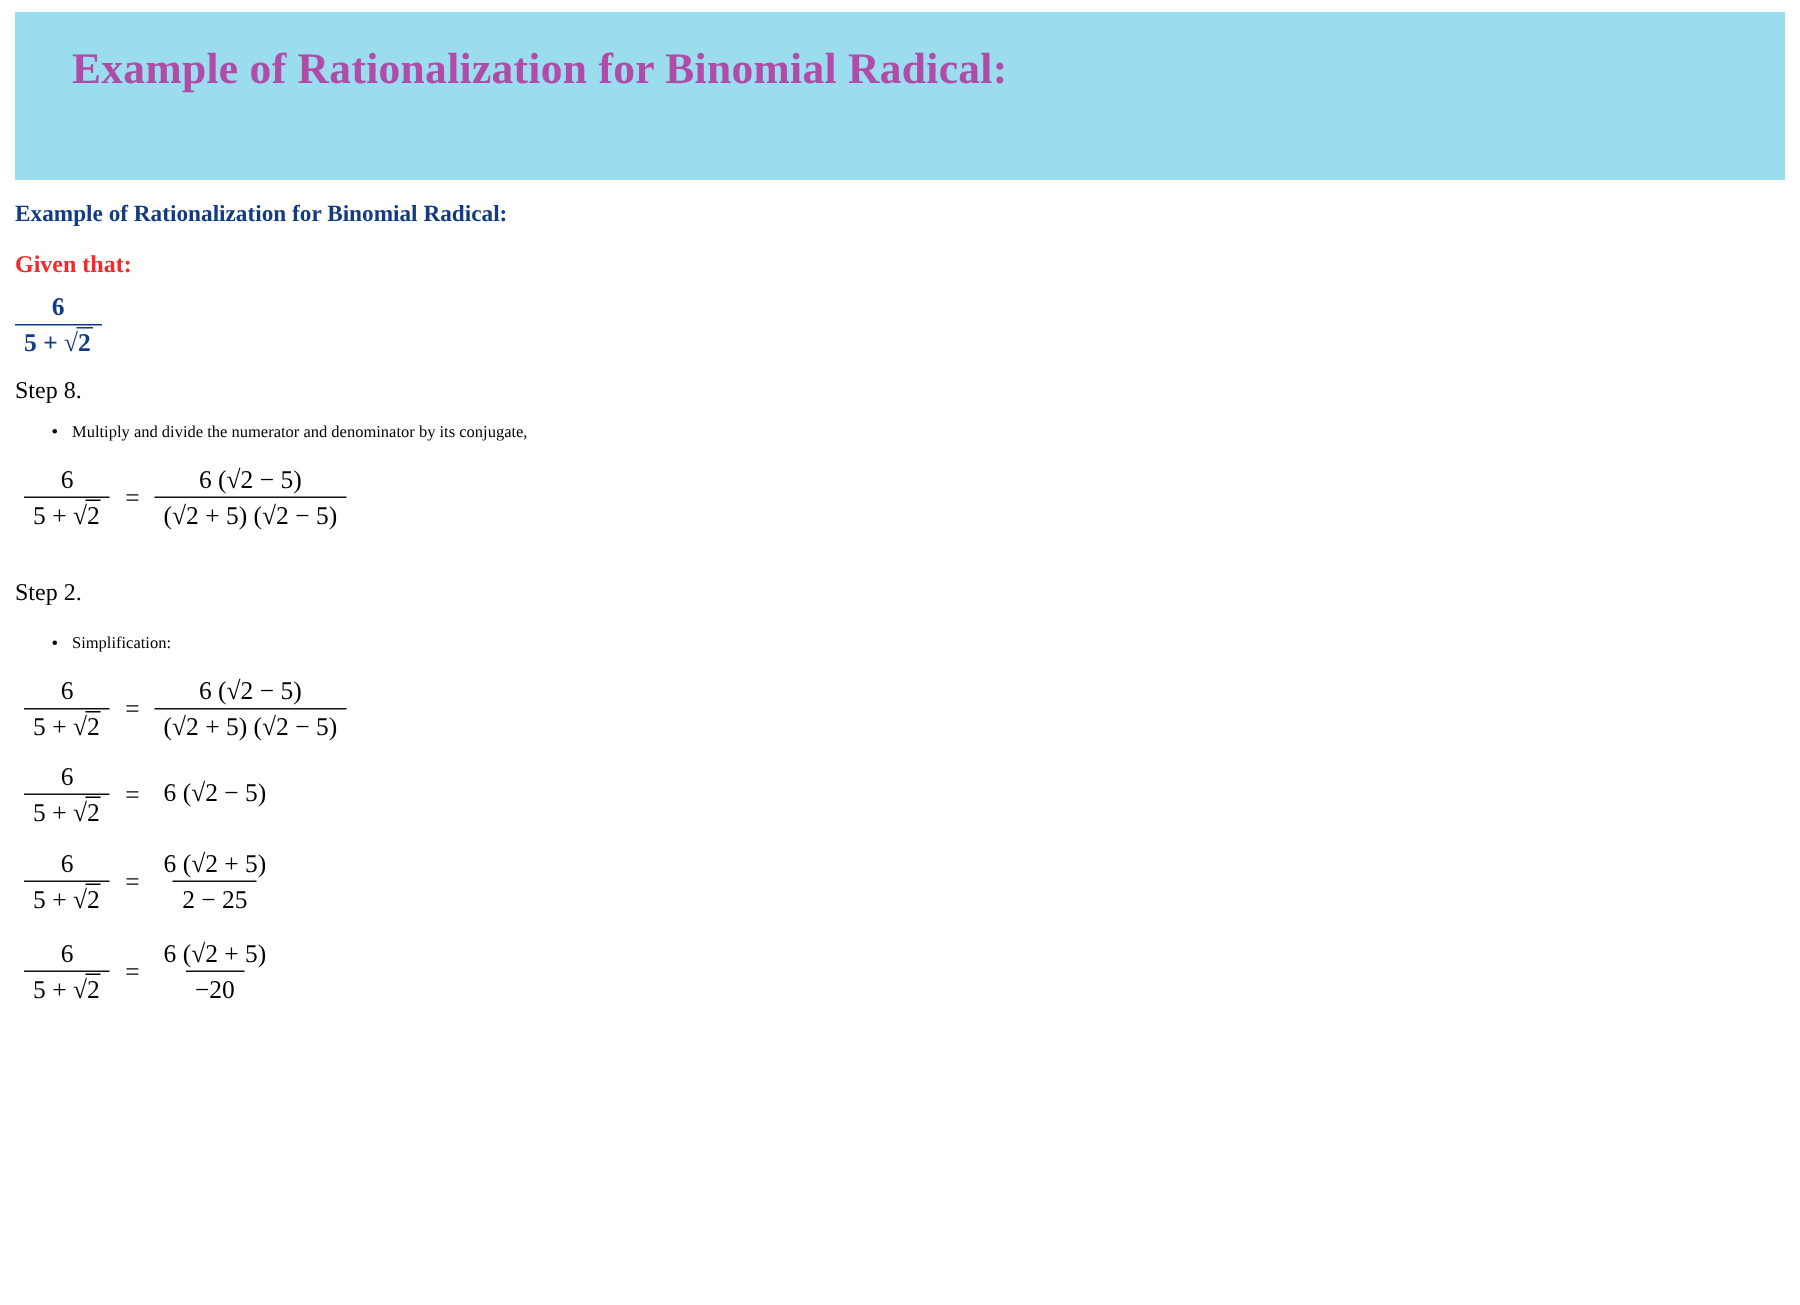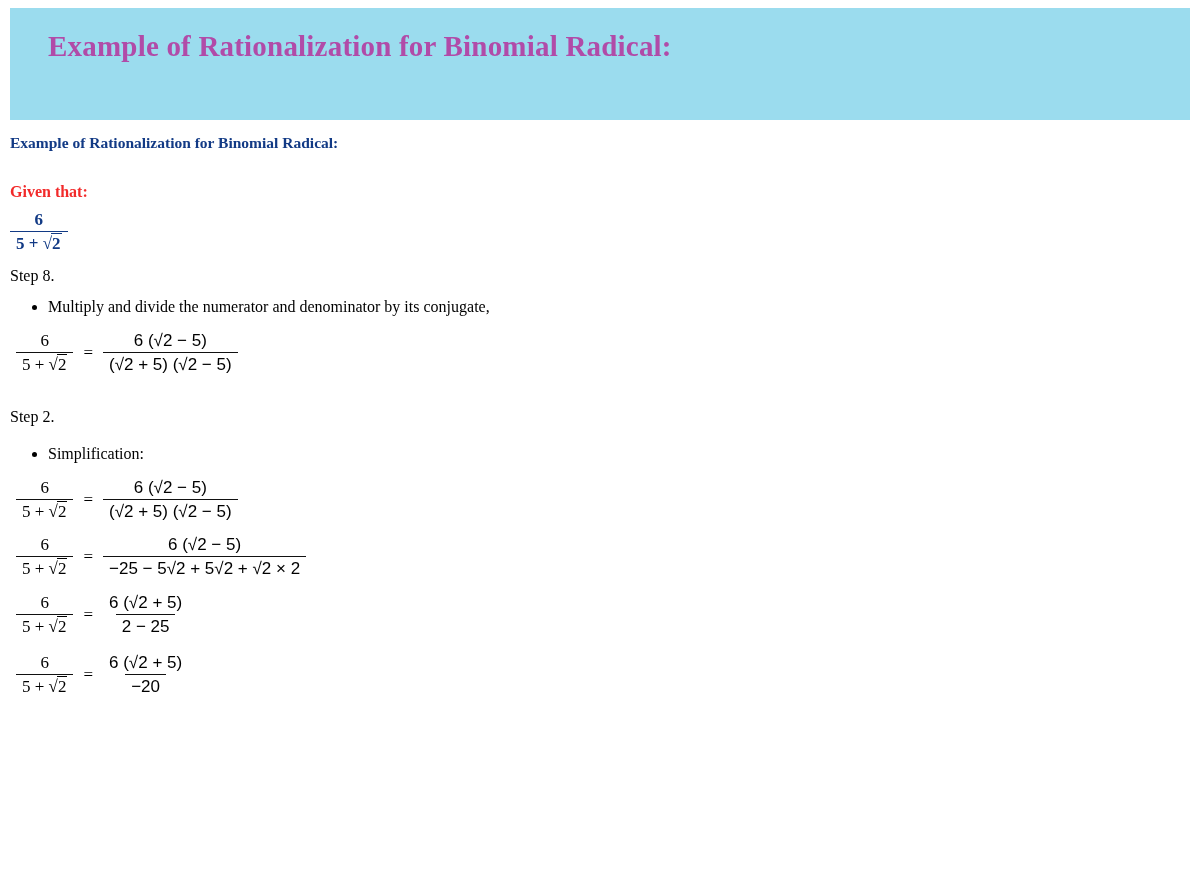--- a/index.html
+++ b/index.html
@@ -49,35 +49,35 @@
     font-size: 15.5px;
     color: #123a85;
     margin: 0 0 0 0;
     padding-top: 2px;
   }
 
   .given {
     font-weight: bold;
     font-size: 16px;
     color: #f22a2a;
-    margin-top: 31px;
+    margin-top: 16px;
   }
 
   .plain {
     font-size: 16px;
     color: #000;
     margin-top: 14px;
   }
 
   ul.bullets {
     margin: 12px 0 0 0;
     padding-left: 38px;
   }
   ul.bullets li {
-    font-size: 16px;
+    font-size: 11px;
     line-height: 1.2;
   }
 
   
   .eq-row {
     display: flex;
     align-items: center;
     margin-top: 14px;
   }
   .frac {
@@ -108,21 +108,21 @@
     font-size: 17px;
   }
   .frac.blue .den { border-top-color: #123a85; border-top-width: 1.8px; }
 
   .frac.reg {
     font-size: 17px;
     color: #000;
   }
 
   .mathsans {
-    font-family: Liberation Sans, sans-serif;
+    font-family: Liberation Serif, serif;
     font-size: 16px;
     align-items: center;
   }
   
   .rad {
     white-space: nowrap;
   }
   .rad .bar {
     border-top: 1.2px solid currentColor;
     padding: 0 1px;
@@ -196,21 +196,20 @@
   <div class="eq-row eq-block" style="margin-top:16px;">
     <span class="frac reg">
       <span class="num">6</span>
       <span class="den">
         <span>5 + </span><span class="rad">√<span class="bar">2</span></span>
       </span>
     </span>
     <span class="eq-sign">=</span>
     <span class="frac reg mathsans">
       <span class="num">6 (√2 − 5)</span>
-      <span class="den">−25 − 5√2 + 5√2 + √2 × 2</span>
     </span>
   </div>
 
   <div class="eq-row eq-block" style="margin-top:16px;">
     <span class="frac reg">
       <span class="num">6</span>
       <span class="den">
         <span>5 + </span><span class="rad">√<span class="bar">2</span></span>
       </span>
     </span>

